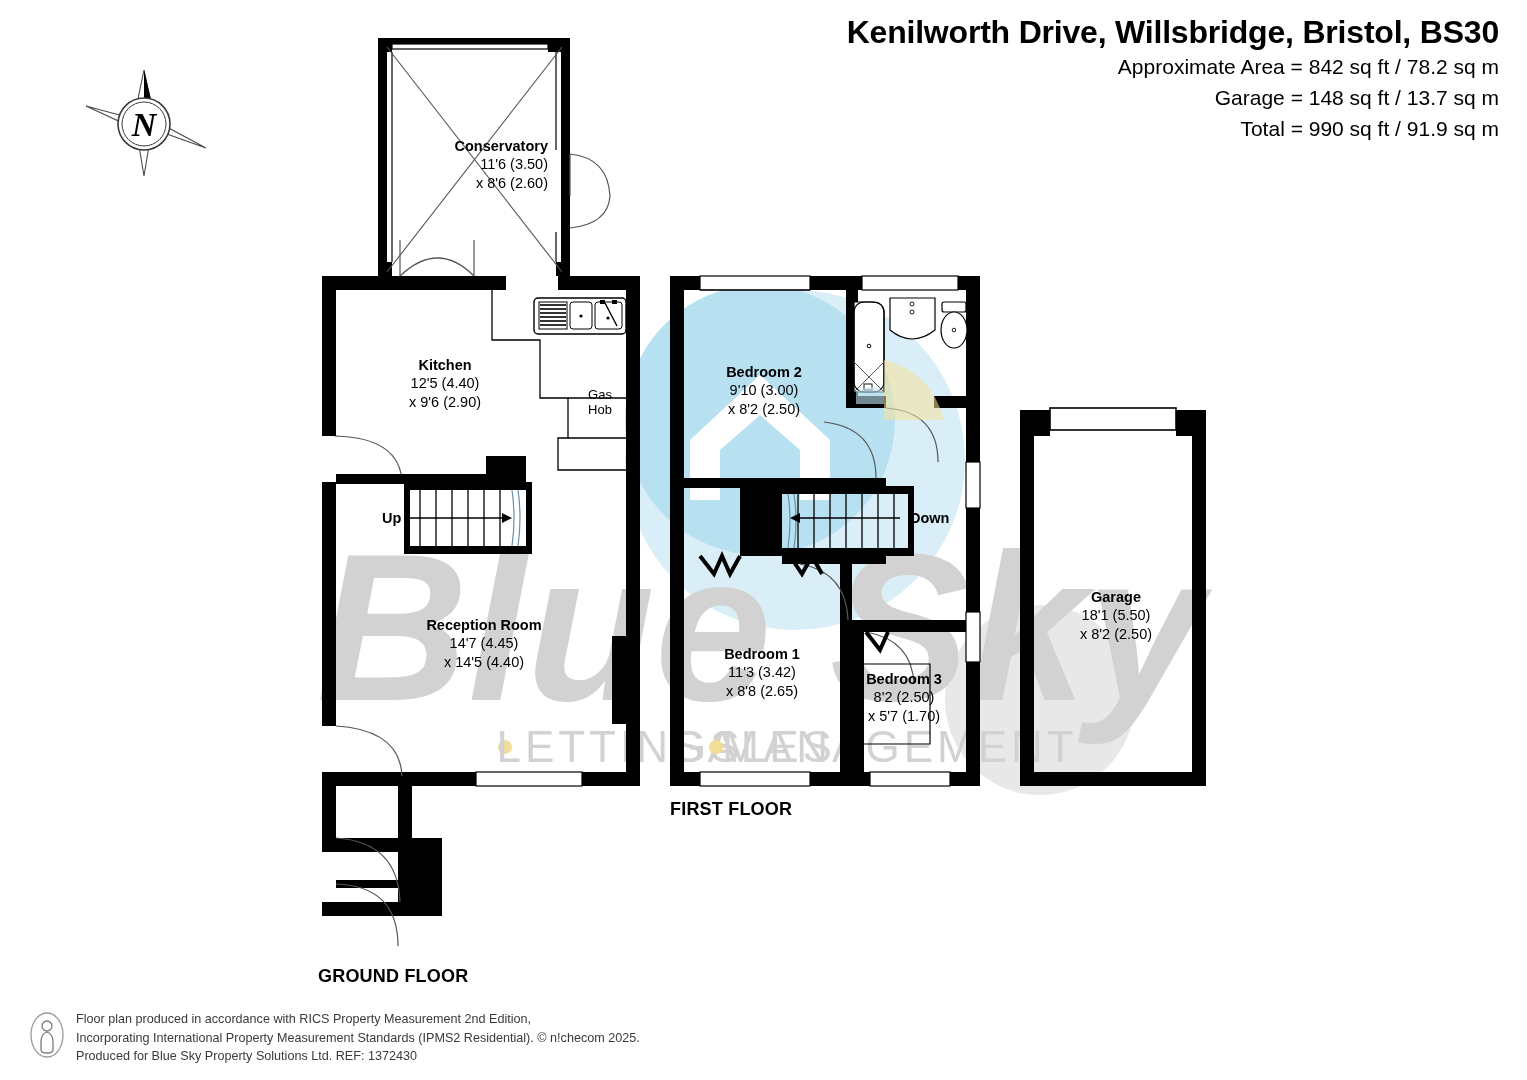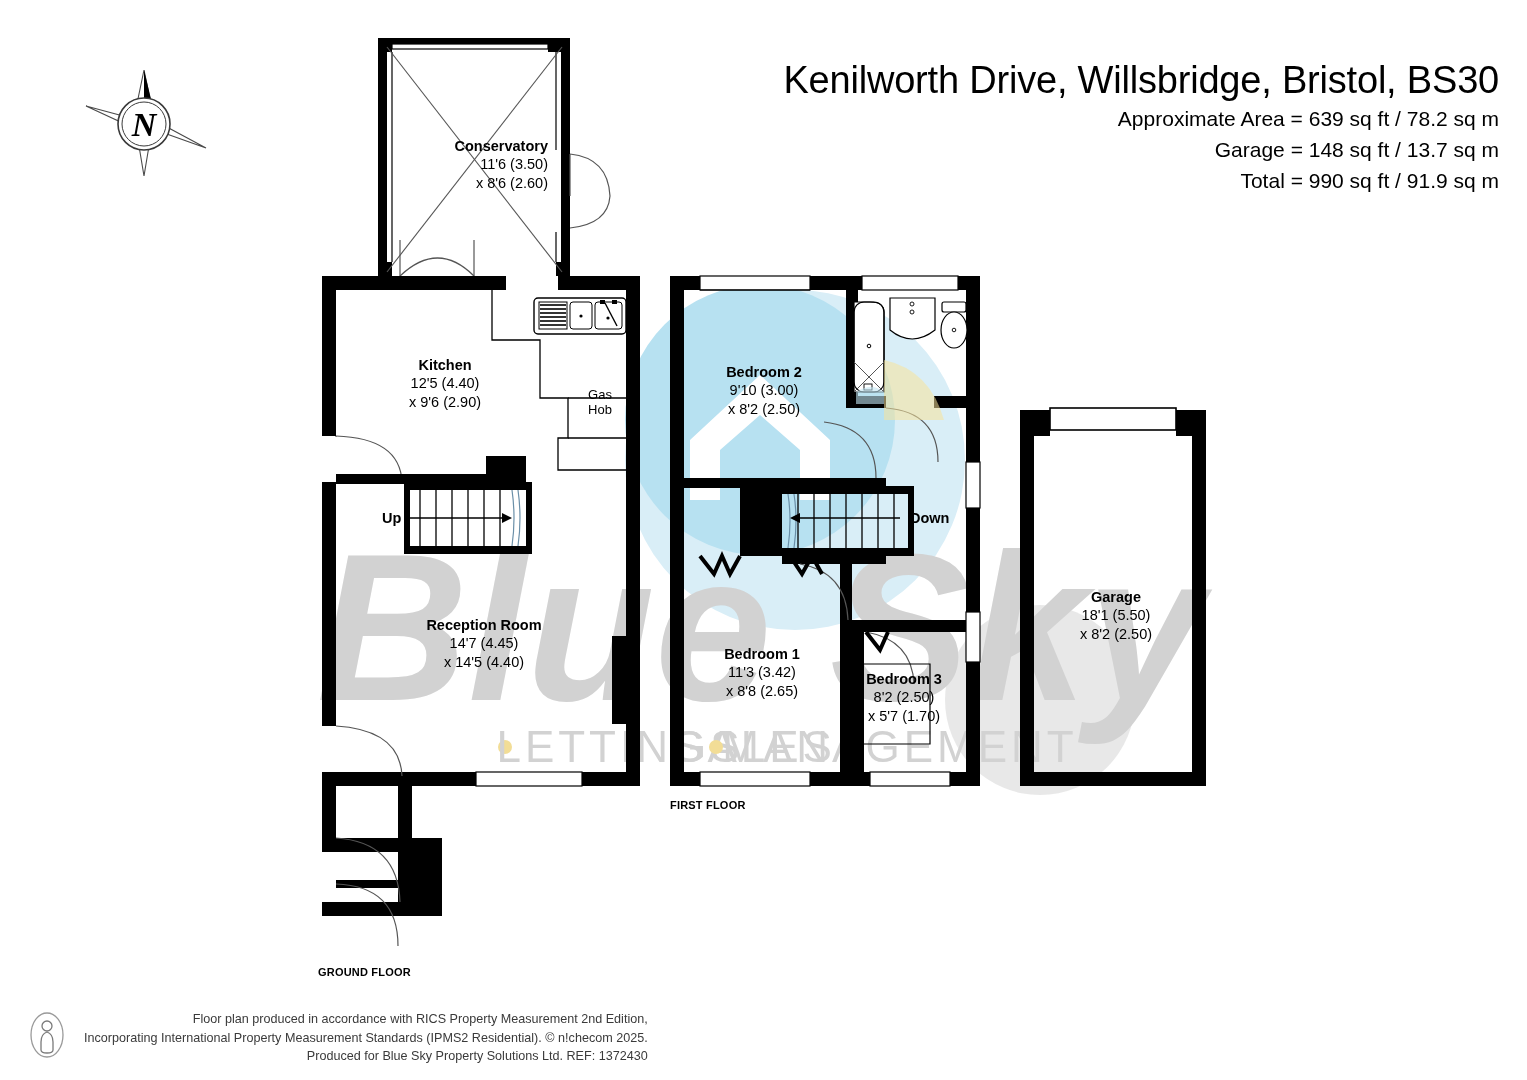--- a/index.html
+++ b/index.html
@@ -21,26 +21,25 @@
 
   
   #header {
     position: absolute;
     right: 28px;
     top: 14px;
     width: 900px;
     text-align: right;
   }
   #title {
-    font-size: 38px;
-    font-weight: normal;
+    font-size: 32px;
+    font-weight: bold;
     letter-spacing: -0.2px;
     line-height: 1.15;
     white-space: nowrap;
-    margin-top: 45px;
   }
   .areaLine {
     font-size: 21px;
     line-height: 1.38;
     margin-top: 2px;
   }
   #notToScale {
     font-size: 14px;
     margin-top: 8px;
   }
@@ -80,40 +79,39 @@
   }
   .smallLabel {
     position: absolute;
     font-size: 13px;
     font-weight: normal;
     text-align: center;
     line-height: 1.15;
   }
   .floorLabel {
     position: absolute;
-    font-size: 11px;
+    font-size: 18px;
     font-weight: bold;
     letter-spacing: 0.2px;
   }
   .stairWord {
     position: absolute;
     font-size: 14.5px;
     font-weight: bold;
   }
 
   
   #footer {
     position: absolute;
     left: 30px;
     bottom: 14px;
     width: 900px;
     display: flex;
     align-items: flex-start;
-    gap: 20px;
-    text-align: right;
+    gap: 12px;
   }
   #footerIcon {
     flex: 0 0 auto;
     margin-top: 2px;
   }
   #footerText {
     font-size: 12.6px;
     line-height: 1.48;
     color: #3a3a3a;
   }
@@ -412,21 +410,21 @@
       <polygon points="66,8 78,58 66,62" fill="#000000"></polygon>
 
       <circle cx="66" cy="62" r="26" fill="#ffffff" stroke="#3a3a3a" stroke-width="1.6"></circle>
       <circle cx="66" cy="62" r="22" fill="#ffffff" stroke="#3a3a3a" stroke-width="1"></circle>
       <text x="66" y="74" text-anchor="middle" font-family="Liberation Serif, serif" font-size="34" font-weight="bold" font-style="italic" fill="#000000">N</text>
     </svg>
   </div>
 
   <div id="header">
     <div id="title">Kenilworth Drive, Willsbridge, Bristol, BS30</div>
-    <div class="areaLine">Approximate Area = 639 sq ft / 78.2 sq m</div>
+    <div class="areaLine">Approximate Area = 842 sq ft / 78.2 sq m</div>
     <div class="areaLine">Garage = 148 sq ft / 13.7 sq m</div>
     <div class="areaLine">Total = 990 sq ft / 91.9 sq m</div>
   </div>
 
   <div class="roomLabel" style="left:388px; top:137px; width:160px;text-align:right;">
     <div class="roomName">Conservatory</div>
     <div class="roomDim">11'6 (3.50)</div>
     <div class="roomDim">x 8'6 (2.60)</div>
   </div>
 

